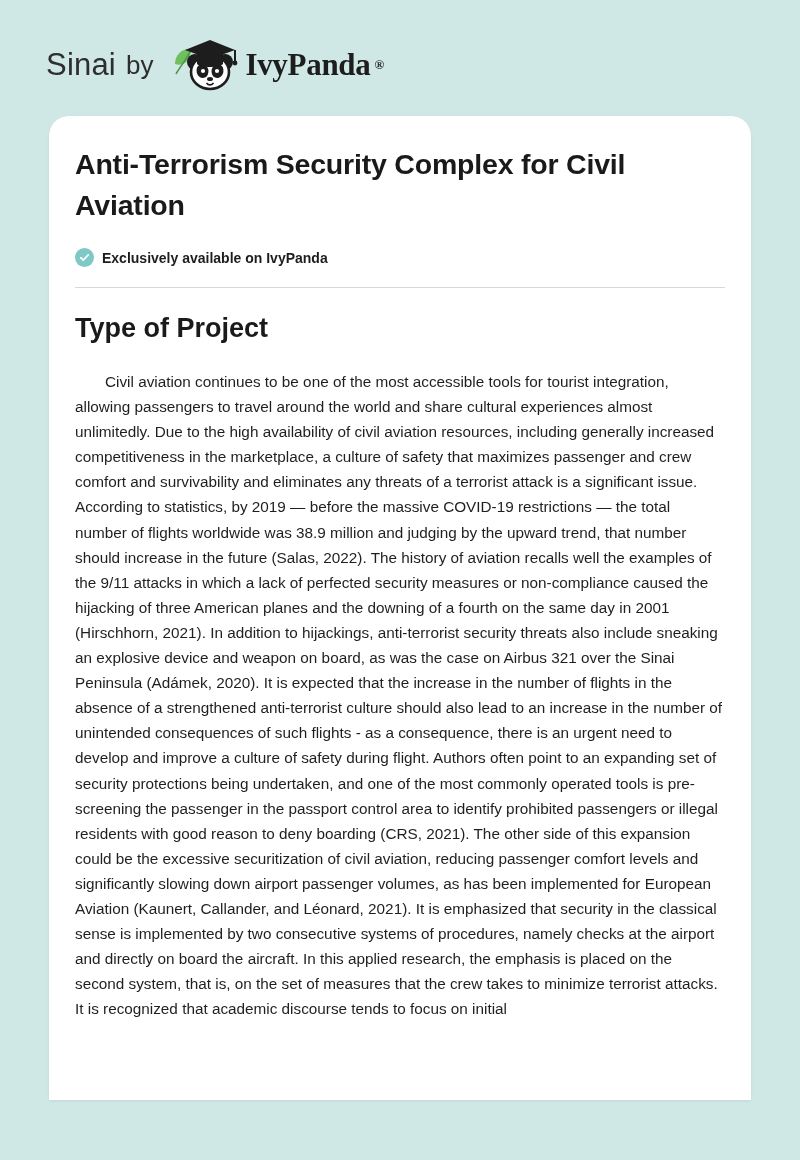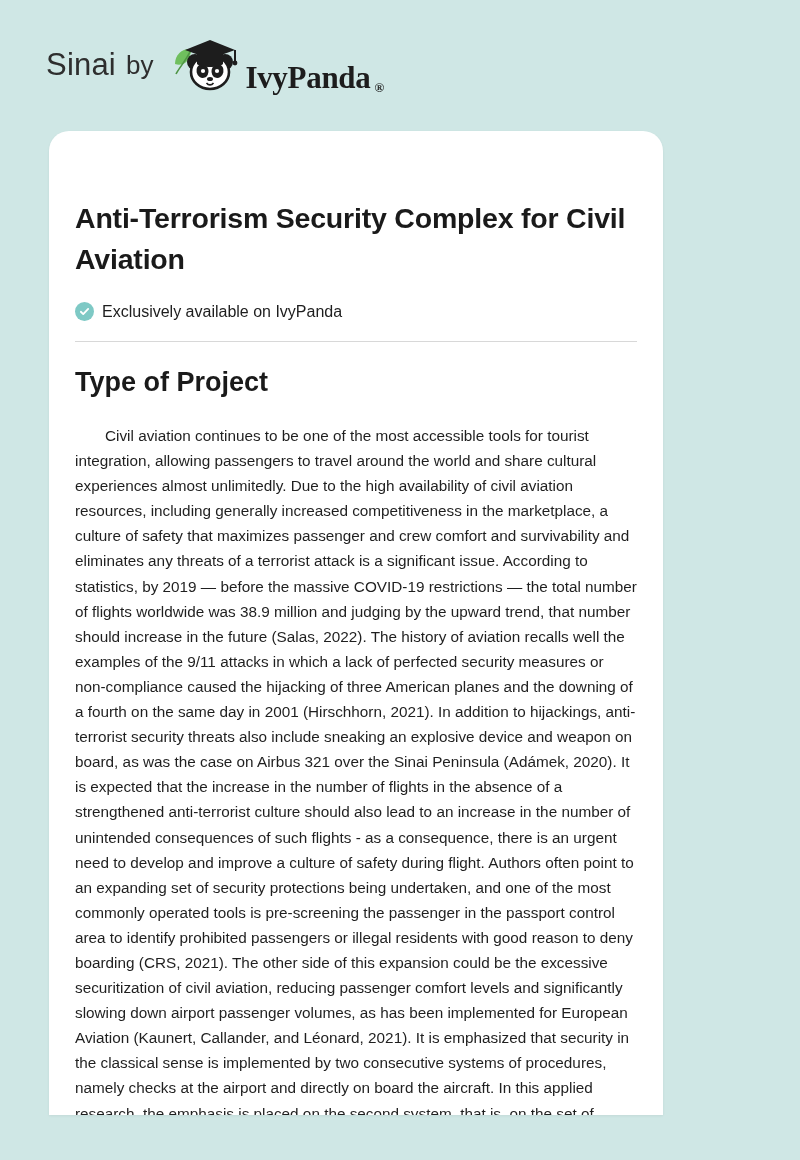--- a/index.html
+++ b/index.html
@@ -34,21 +34,21 @@
     letter-spacing: .2px;
     font-weight: 400;
   }
   .brand-by {
     font-size: 26px;
     color: #2e2e2e;
     font-weight: 400;
   }
   .brand-logo {
     display: flex;
-    align-items: flex-end;
+    align-items: center;
     gap: 4px;
     margin-left: 4px;
   }
   .panda-mark {
     position: relative;
     width: 74px;
     height: 62px;
   }
   .brand-word {
     font-family: "Liberation Serif", serif;
@@ -60,29 +60,29 @@
   .brand-reg {
     font-family: "Liberation Serif", serif;
     font-size: 13px;
     vertical-align: super;
     color: #1d1d1d;
     font-weight: bold;
   }
   
   .card {
     position: absolute;
-    top: 131px;
+    top: 116px;
     left: 49px;
-    width: 614px;
+    width: 702px;
     height: 984px;
     background: #ffffff;
     border-radius: 20px 20px 0 0;
     box-shadow: 0 1px 3px rgba(0,0,0,.06);
     box-sizing: border-box;
-    padding: 67px 26px 0 26px;
+    padding: 28px 26px 0 26px;
     overflow: hidden;
   }
   .doc-title {
     font-size: 28.5px;
     line-height: 41px;
     font-weight: bold;
     color: #1a1a1a;
     margin: 0 0 0 0;
     letter-spacing: -.2px;
   }
@@ -96,22 +96,22 @@
     width: 19px;
     height: 19px;
     border-radius: 50%;
     background: #7ec9c5;
     display: inline-flex;
     align-items: center;
     justify-content: center;
   }
   .check-circle svg { display: block; }
   .badge-text {
-    font-size: 16px;
-    font-weight: normal;
+    font-size: 14px;
+    font-weight: bold;
     color: #1d1d1d;
   }
   .divider {
     margin-top: 20px;
     border: 0;
     border-top: 1px solid #d8d8d8;
     width: 100%;
   }
   .section-heading {
     font-size: 27px;

